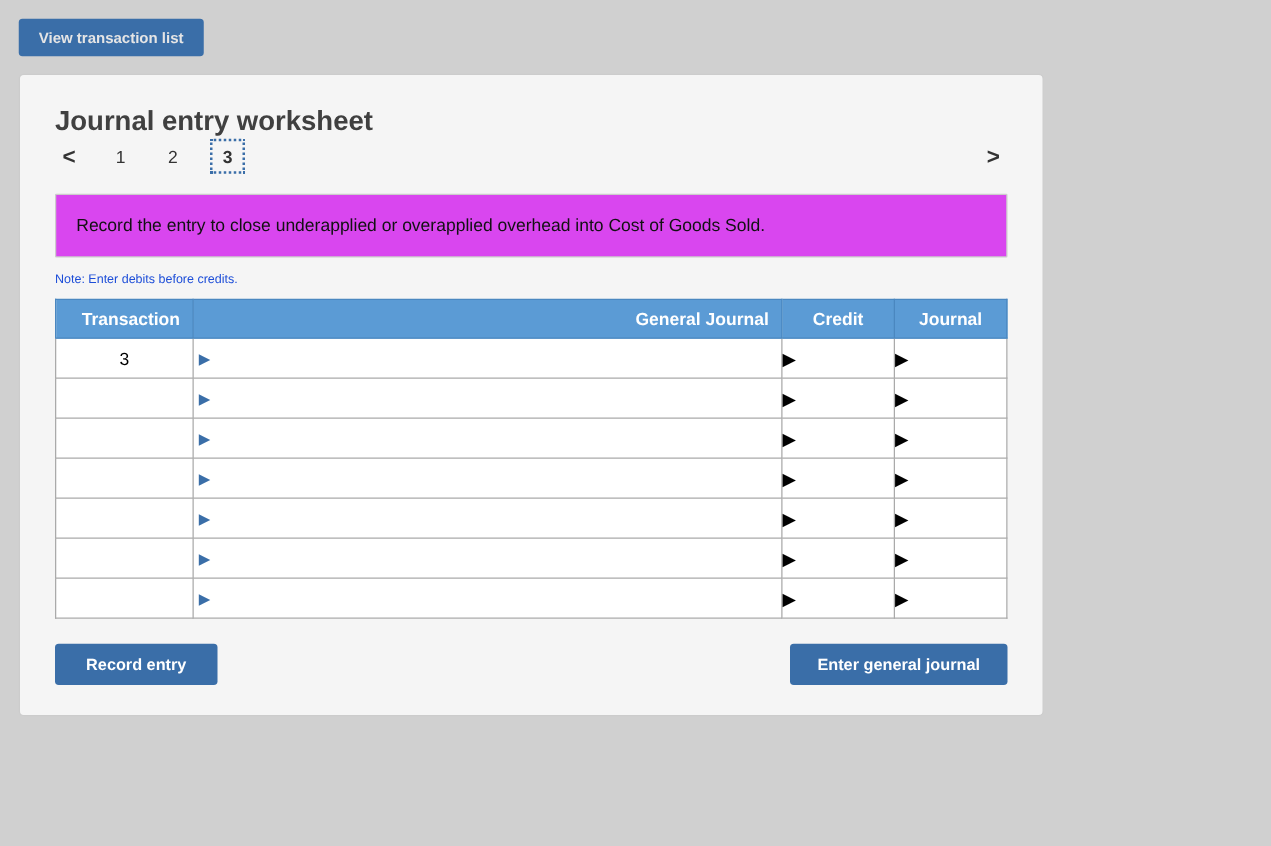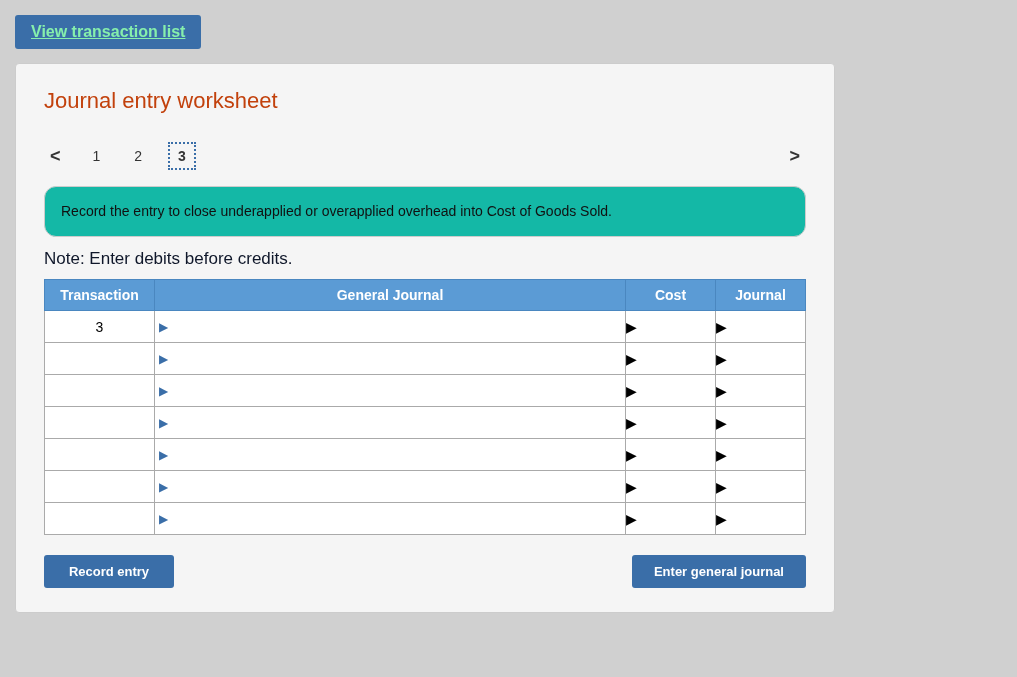--- a/index.html
+++ b/index.html
@@ -10,44 +10,43 @@
       width: 1017px;
       height: 677px;
       display: flex;
       flex-direction: column;
       align-items: flex-start;
       padding: 15px;
     }
 
     .view-transaction-btn {
       background: #3a6ea8;
-      color: #86efac;
+      color: #e5e5e5;
       border: none;
       padding: 8px 16px;
-      font-size: 16px;
+      font-size: 12px;
       font-weight: bold;
       cursor: pointer;
       border-radius: 3px;
       margin-bottom: 14px;
-      text-decoration: underline;
     }
 
     .main-card {
       background: #f5f5f5;
       border: 1px solid #ccc;
       border-radius: 4px;
       width: 820px;
       padding: 24px 28px 24px 28px;
     }
 
     .card-title {
       font-size: 22px;
-      font-weight: normal;
-      color: #c2410c;
-      margin-bottom: 28px;
+      font-weight: bold;
+      color: #404040;
+      margin-bottom: 1px;
     }
 
     .pagination {
       display: flex;
       align-items: center;
       gap: 18px;
       margin-bottom: 16px;
     }
 
     .nav-arrow {
@@ -71,33 +70,33 @@
       border: 2px dotted #3a6ea8;
       color: #333;
       font-weight: bold;
     }
 
     .pagination-spacer {
       flex: 1;
     }
 
     .instruction-box {
-      background: #14b8a6;
+      background: #d946ef;
       border: 1px solid #ccc;
-      border-radius: 12px;
+      border-radius: 1px;
       padding: 14px 16px;
       margin-bottom: 12px;
       font-size: 14px;
       color: #111;
       line-height: 1.5;
     }
 
     .note-text {
-      color: #0f172a;
-      font-size: 17px;
+      color: #1d4ed8;
+      font-size: 10px;
       margin-bottom: 10px;
     }
 
     .journal-table {
       width: 100%;
       border-collapse: collapse;
       border: 1px solid #888;
       margin-bottom: 20px;
     }
 
@@ -106,26 +105,26 @@
       color: white;
       font-weight: bold;
       padding: 7px 10px;
       border: 1px solid #4a87c0;
       text-align: center;
       font-size: 14px;
     }
 
     .journal-table thead tr th.th-transaction {
       width: 110px;
-      text-align: center;
+      text-align: right;
       margin-left: 48px;
     }
 
     .journal-table thead tr th.th-journal {
-      text-align: center;
+      text-align: right;
     }
 
     .journal-table thead tr th.th-debit {
       width: 90px;
       text-align: center;
     }
 
     .journal-table thead tr th.th-credit {
       width: 90px;
       text-align: center;
@@ -228,21 +227,21 @@
 
   <div class="instruction-box">Record the entry to close underapplied or overapplied overhead into Cost of Goods Sold.</div>
 
   <div class="note-text">Note: Enter debits before credits.</div>
 
   <table class="journal-table">
     <thead>
       <tr>
         <th class="th-transaction">Transaction</th>
         <th class="th-journal">General Journal</th>
-        <th class="th-debit">Cost</th>
+        <th class="th-debit">Credit</th>
         <th class="th-credit">Journal</th>
       </tr>
     </thead>
     <tbody id="table-body">
     <tr>
           <td class="td-transaction">3</td>
           <td class="td-journal">
             <div class="cell-inner">
               <span class="arrow-indicator">▶</span>
               <input type="text" class="cell-input" style="">

